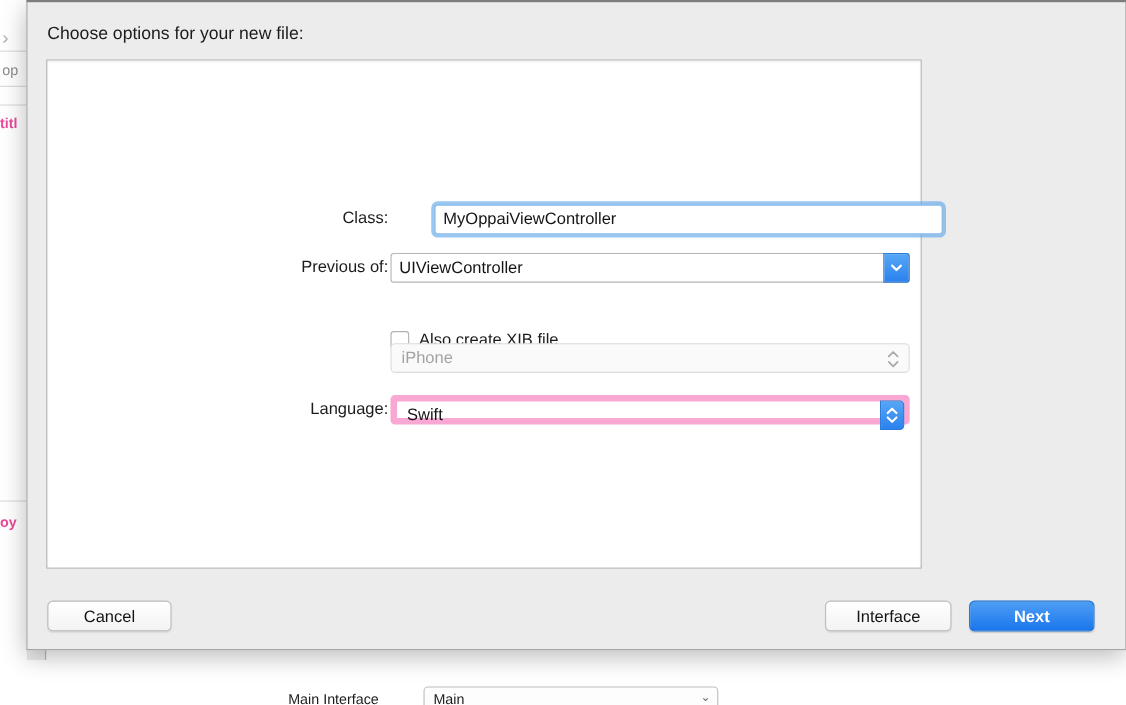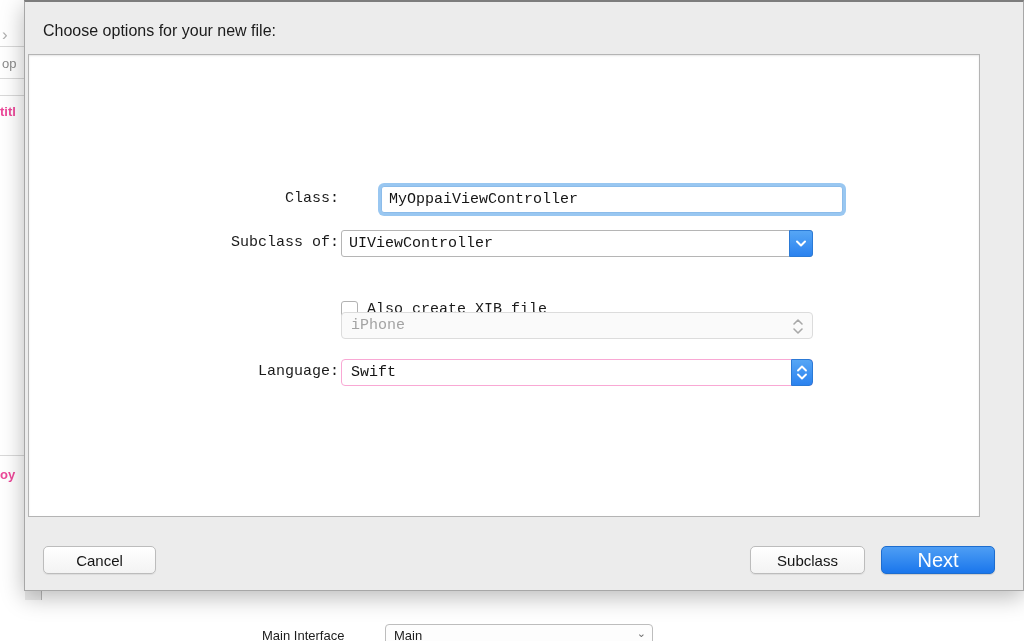--- a/index.html
+++ b/index.html
@@ -115,29 +115,28 @@
     position: absolute;
     left: 18px;
     top: 20px;
     font-size: 16px;
     color: #1b1b1b;
     white-space: nowrap;
   }
 
   .panel {
     position: absolute;
-    left: 3px;
+    left: 17px;
     top: 52px;
-    width: 952px;
+    width: 796px;
     height: 463px;
     background: #ffffff;
     border: 1px solid #b4b4b4;
     box-sizing: border-box;
     box-shadow: inset 0 1px 2px rgba(0,0,0,0.10);
-    font-family: Liberation Mono, monospace;
   }
 
   
   .form {
     position: absolute;
     left: 0;
     top: 0;
     width: 952px;
     height: 463px;
   }
@@ -238,21 +237,21 @@
     width: 12px; height: 19px;
   }
 
   
   .popup-blue {
     position: absolute;
     left: 312px;
     width: 472px;
     height: 27px;
     background: #ffffff;
-    border: 1px solid #f9a8d4;
+    border: 6px solid #f9a8d4;
     border-radius: 4px;
     box-sizing: border-box;
     padding-left: 44px;
   }
   .popup-blue .txt {
     position: absolute;
     left: 9px; top: 4px;
     font-size: 15px;
     color: #141414;
     white-space: nowrap;
@@ -311,23 +310,24 @@
   .btn-primary {
     position: absolute;
     height: 28px;
     background: linear-gradient(#4e9ef4, #1a76ec);
     border: 1px solid #1d6dcf;
     border-radius: 5px;
     box-sizing: border-box;
     display: flex;
     align-items: center;
     justify-content: center;
-    font-size: 20px;
+    font-size: 15px;
     color: #ffffff;
     box-shadow: 0 1px 1px rgba(0,0,0,0.14);
+    font-weight: bold;
   }
 </style>
 </head>
 <body>
 
 <div id="root">
 
   <div class="bg-layer">
     <div class="bg-sidebar"></div>
     <div class="bg-gutter"></div>
@@ -360,21 +360,21 @@
       <div class="form">
 
         <div class="row" style="top:131px;">
           <div class="row-label">Class:</div>
           <div class="tf focused">
             <div class="txt">MyOppaiViewController</div>
           </div>
         </div>
 
         <div class="row" style="top:175px;">
-          <div class="row-label">Subclass of:</div>
+          <div class="row-label">Previous of:</div>
           <div class="combo">
             <div class="txt">UIViewController</div>
             <div class="btn">
               <svg width="12" height="9" viewBox="0 0 12 9">
                 <polyline points="2,2.5 6,6.5 10,2.5" fill="none" stroke="#ffffff" stroke-width="2" stroke-linecap="round" stroke-linejoin="round"></polyline>
               </svg>
             </div>
           </div>
         </div>
 
@@ -408,18 +408,18 @@
               </svg>
             </div>
           </div>
         </div>
 
       </div>
     </div>
 
     <div class="btn-std" style="left:18px; top:544px; width:113px;">Cancel</div>
 
-    <div class="btn-std" style="left:725px; top:544px; width:115px;">Subclass</div>
+    <div class="btn-std" style="left:725px; top:544px; width:115px;">Interface</div>
 
     <div class="btn-primary" style="left:856px; top:544px; width:114px;">Next</div>
 
   </div>
 </div>
 
 </body></html>

